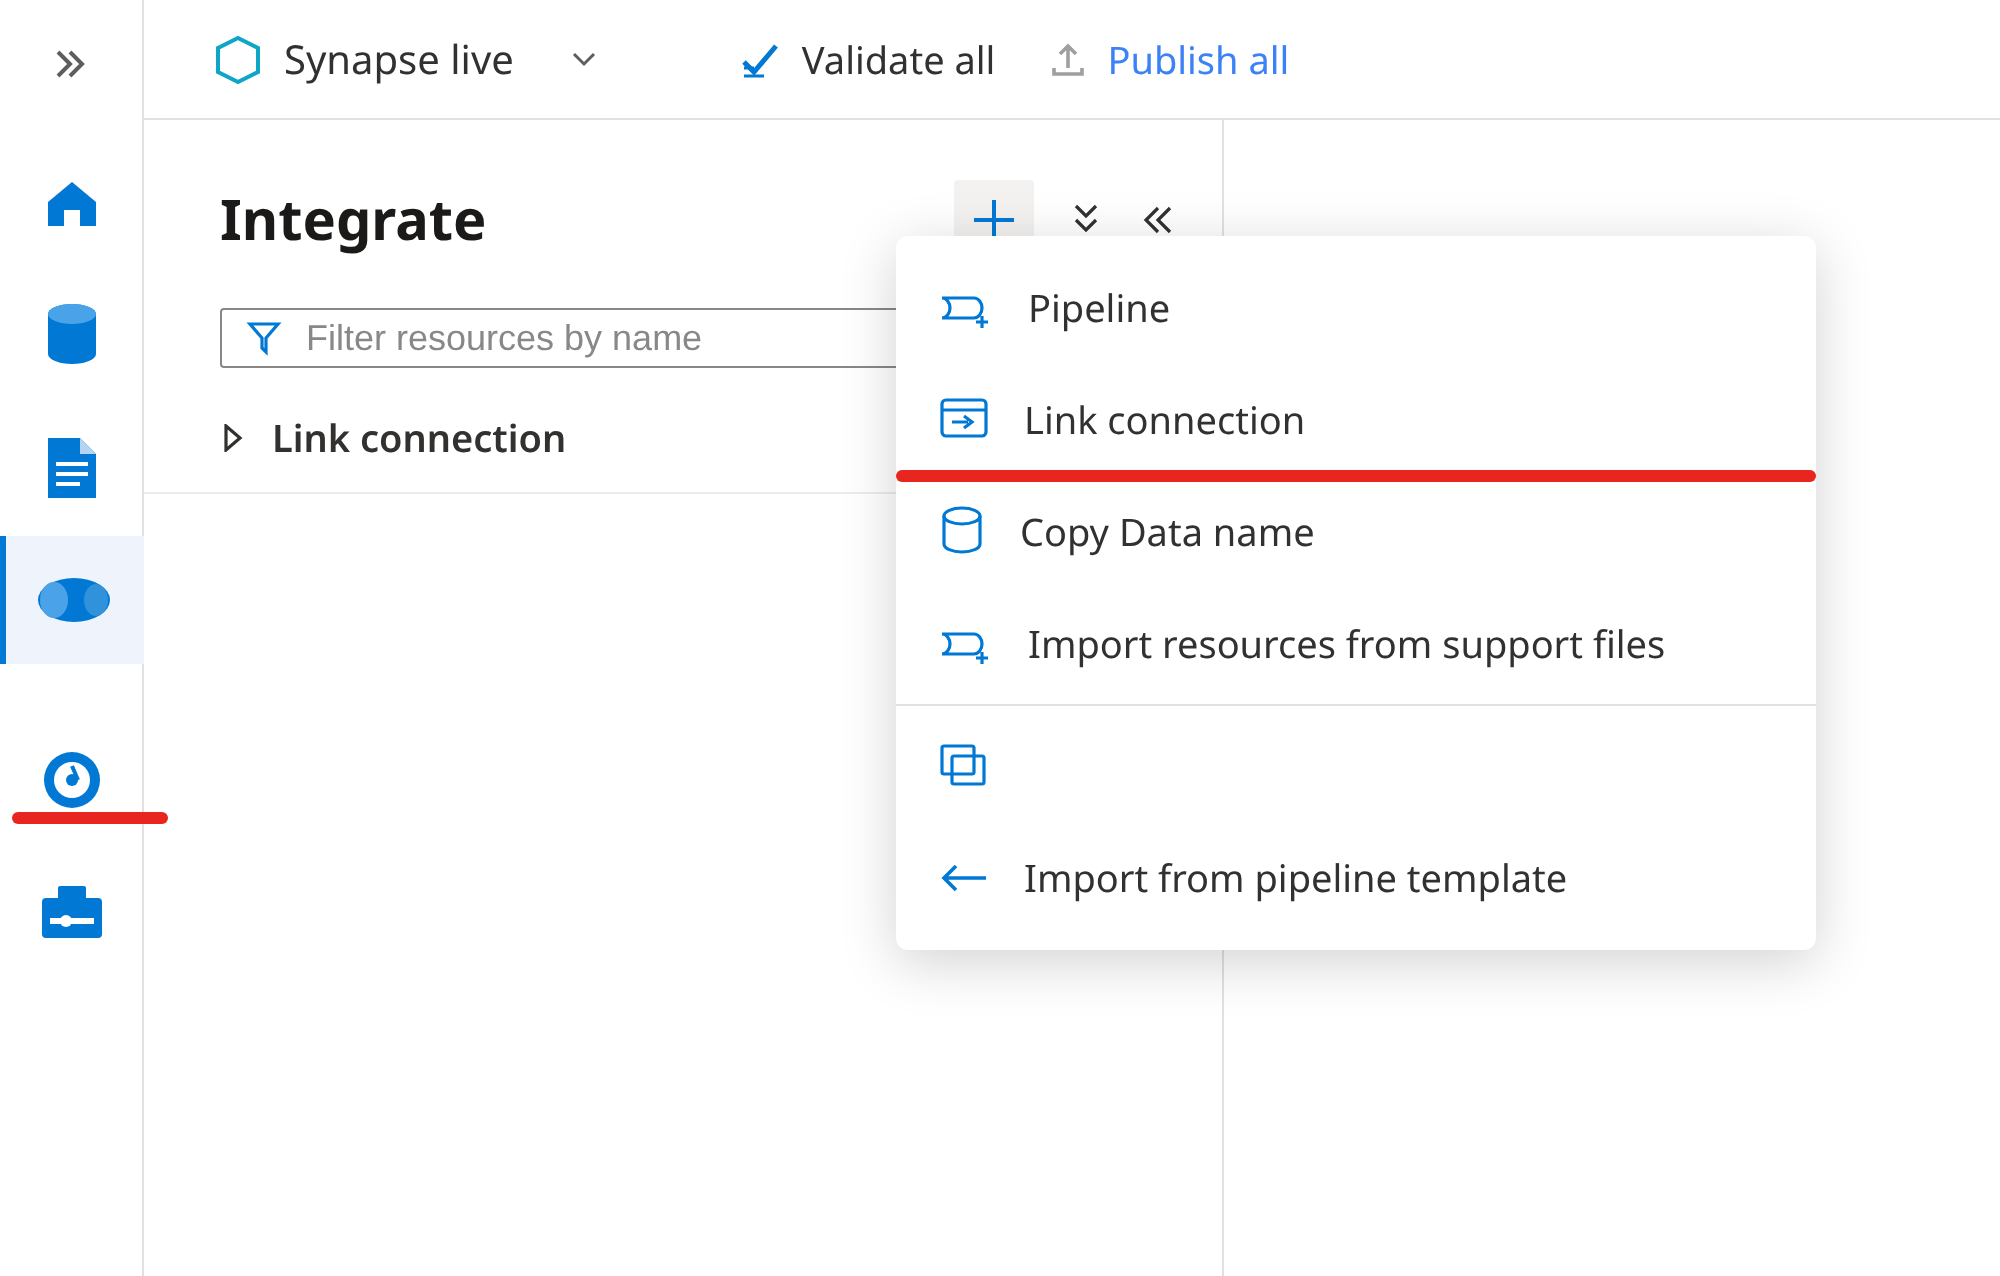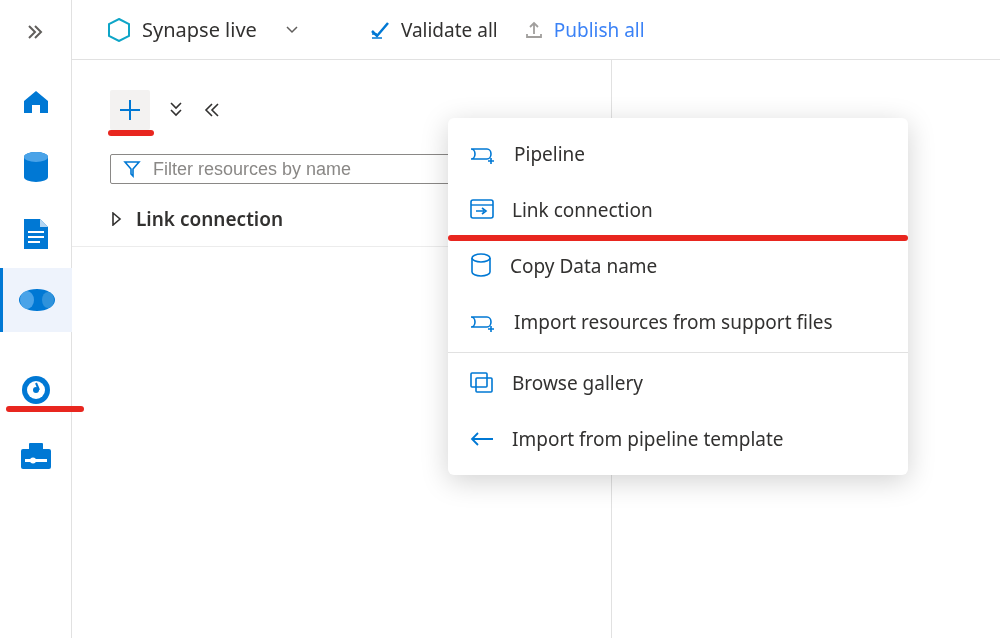--- a/index.html
+++ b/index.html
@@ -128,20 +128,21 @@
           <path d="M10 14 V3 M6 7 L10 3 L14 7 M3 14 V17 H17 V14" stroke="#a19f9d" stroke-width="1.8" fill="none"></path>
         </svg>
       <span>Publish all</span>
     </div>
   </div>
 
   <div class="main">
 
     <div class="panel">
       <div class="panel-header">
+        <div class="panel-title">Integrate</div>
         <div class="panel-actions">
           <div class="plus-wrap">
             <svg width="26" height="26" viewBox="0 0 26 26">
                 <path d="M13 3 V23 M3 13 H23" stroke="#0078d4" stroke-width="2"></path>
               </svg>
             <div class="plus-red"></div>
           </div>
           <div>
             <svg width="16" height="18" viewBox="0 0 16 18">
                 <path d="M3 2 L8 7 L13 2 M3 9 L8 14 L13 9" stroke="#323130" stroke-width="1.6" fill="none"></path>
@@ -202,21 +203,20 @@
             <path d="M21 15 V21 M18 18 H24" class="blue" stroke-width="1.6"></path>
           </svg>
         <span>Import resources from support files</span>
       </div>
       <div class="menu-divider"></div>
       <div class="menu-item">
         <svg width="24" height="22" viewBox="0 0 24 22">
             <rect x="1" y="1" width="16" height="14" rx="1" class="blue" stroke-width="1.6"></rect>
             <rect x="6" y="6" width="16" height="14" rx="1" class="blue" stroke-width="1.6" fill="#fff"></rect>
           </svg>
-        <span>Browse gallery</span>
       </div>
       <div class="menu-item">
         <svg width="24" height="14" viewBox="0 0 24 14">
             <path d="M23 7 H2 M8 1 L2 7 L8 13" class="blue" stroke-width="1.8"></path>
           </svg>
         <span>Import from pipeline template</span>
       </div>
     </div>
 
   </div>

